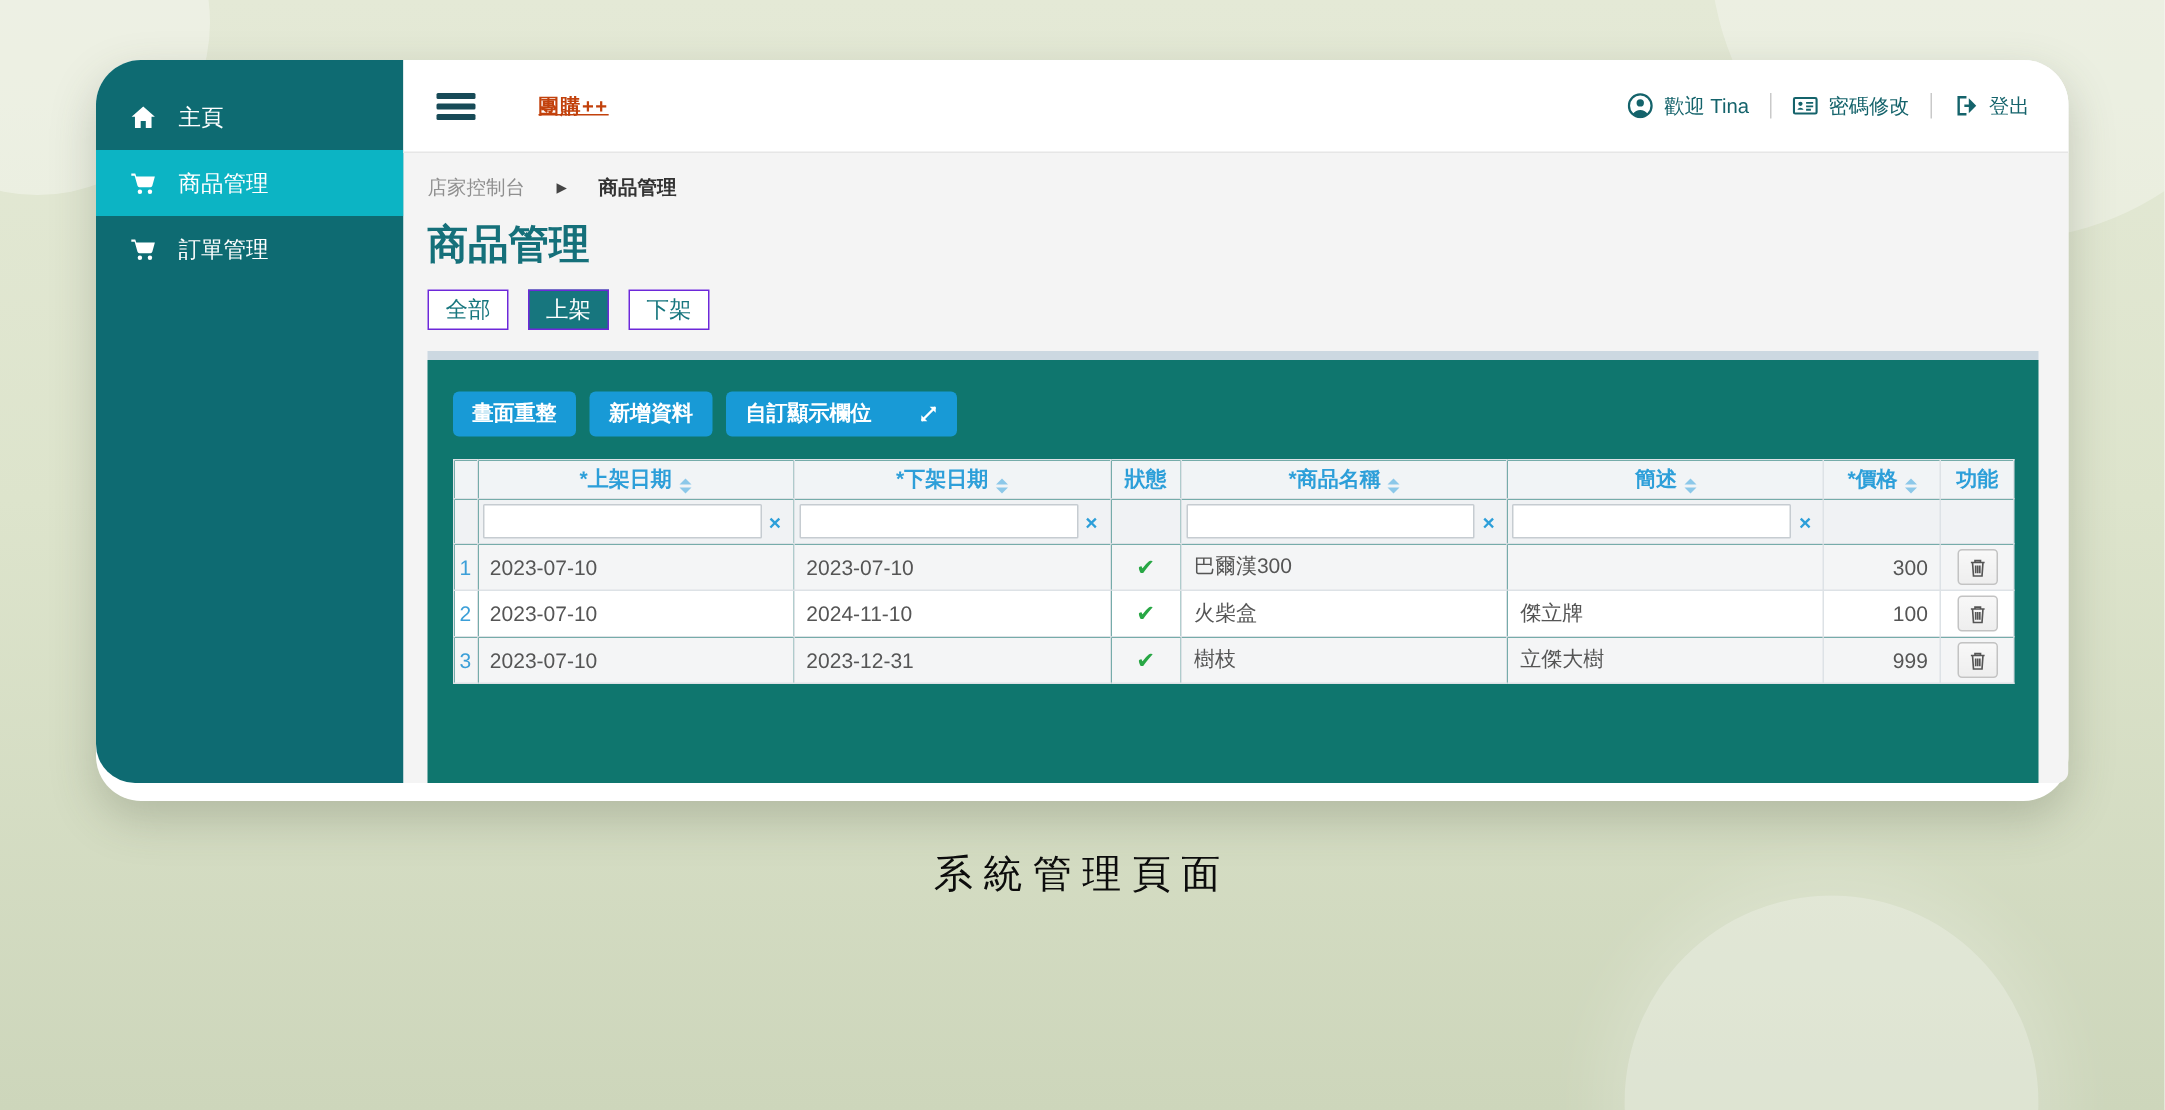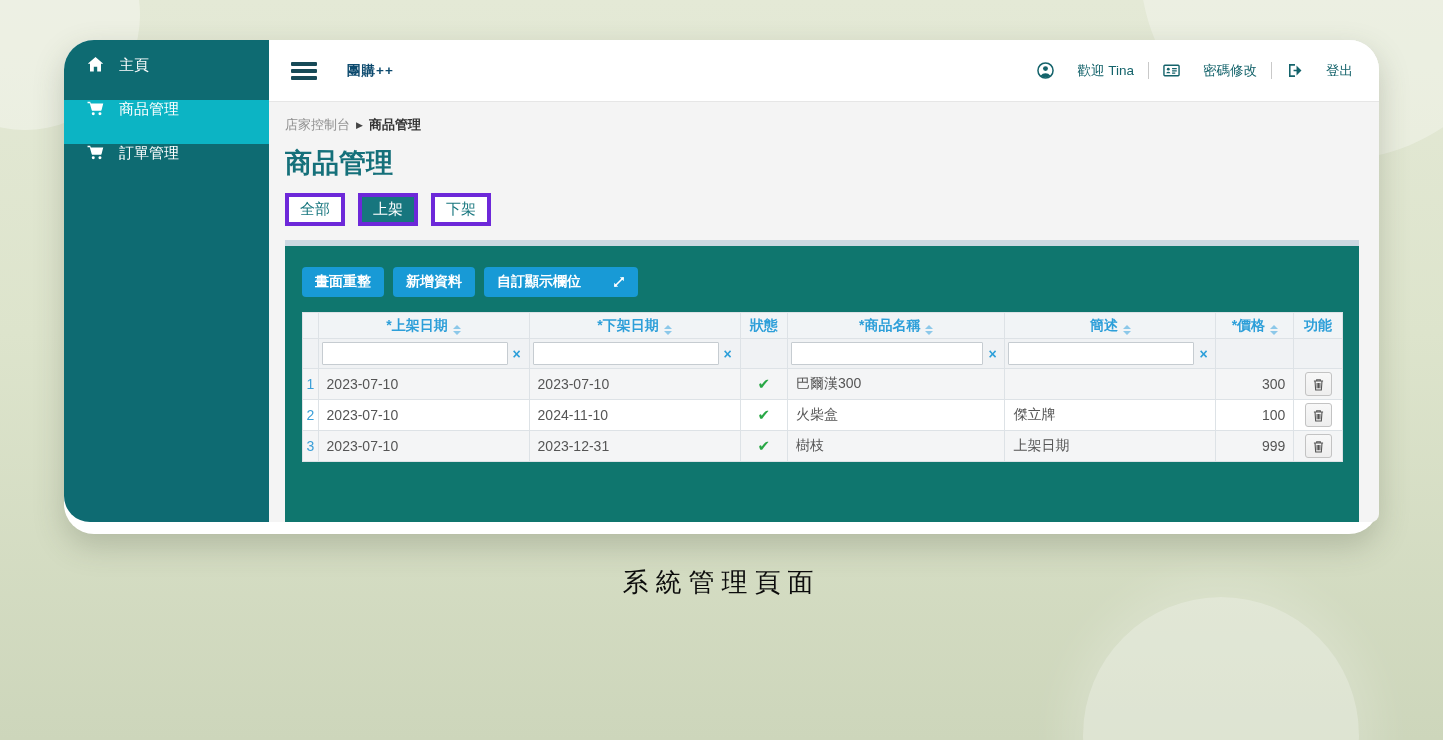--- a/index.html
+++ b/index.html
@@ -23,55 +23,55 @@
   }
   .app {
     position:absolute; left:0; top:0; right:0; bottom:12px;
     display:flex; overflow:hidden;
     border-radius:30px 30px 8px 26px;
   }
 
   
   .sidebar { width:205px; flex:0 0 205px; background:#0e6b72; padding-top:16px; }
   .side-item {
-    display:flex; gap:15px;
+    display:flex; align-items:center; gap:15px;
     height:44px; padding-left:23px;
     color:#ffffff; font-size:15px; font-weight:500; cursor:pointer; white-space:nowrap;
   }
   .side-item.active { background:#0cb4c4; }
   .side-item .icn { width:17px; height:17px; display:inline-flex; }
   .side-item svg { width:100%; height:100%; fill:#ffffff; }
 
   
   .main { flex:1 1 auto; display:flex; flex-direction:column; background:#f4f4f4; min-width:0; }
 
   
   .topbar {
     height:62px; background:#ffffff; border-bottom:1px solid #e6e6e6;
     display:flex; align-items:center; padding:0 26px 0 22px; flex:0 0 62px;
   }
   .burger { width:26px; height:18px; display:flex; flex-direction:column; justify-content:space-between; cursor:pointer; }
   .burger span { display:block; height:4px; background:#174a57; border-radius:1px; }
-  .brand { margin-left:30px; color:#0c4a6e; font-size:13.5px; font-weight:bold; letter-spacing:1px; }
+  .brand { margin-left:42px; color:#c2410c; font-size:13.5px; font-weight:bold; letter-spacing:1px;text-decoration:underline; }
   .top-right { margin-left:auto; display:flex; align-items:center; gap:14px; color:#14636b; font-size:13.5px; }
-  .top-link { display:flex; align-items:center; gap:23px; cursor:pointer; }
+  .top-link { display:flex; align-items:center; gap:7px; cursor:pointer; }
   .top-link .icn { width:17px; height:17px; display:inline-flex; }
   .top-link svg { width:100%; height:100%; }
   .top-sep { width:1px; height:17px; background:#c9c9c9; }
 
   
   .content { flex:1 1 auto; padding:14px 20px 0 16px; display:flex; flex-direction:column; min-height:0; }
-  .breadcrumb { font-size:13px; color:#8f8f8f; display:flex; align-items:center; gap:6px; }
+  .breadcrumb { font-size:13px; color:#8f8f8f; display:flex; align-items:center; gap:21px; }
   .breadcrumb .caret { font-size:9px; color:#444; }
   .breadcrumb .current { color:#333; font-weight:bold; }
   .page-title { margin-top:11px; font-size:27px; font-weight:bold; color:#15707a; }
   .tabs { margin-top:12px; display:flex; gap:13px; }
   .tab {
     min-width:44px; padding:3px 11px; font-size:15px; text-align:center;
-    border:4px solid #6d28d9; color:#17767e; background:#ffffff; cursor:pointer;
+    border:1px solid #6d28d9; color:#17767e; background:#ffffff; cursor:pointer;
   }
   .tab.active { background:#17767e; color:#ffffff; }
   .divider-bar { margin-top:14px; height:6px; background:#ccd8e1; flex:0 0 6px; }
 
   
   .panel { background:#0f766e; flex:1 1 auto; padding:21px 16px 0 17px; min-height:0; }
   .toolbar { display:flex; align-items:center; }
   .btn {
     background:#189ad6; color:#ffffff; border:none; border-radius:4px;
     font-size:14px; font-weight:bold; padding:6px 13px; cursor:pointer;
@@ -321,21 +321,21 @@
                         <path d="M1 3.2 H11 M4 3.2 V1.8 H8 V3.2 M2.2 3.2 L2.9 13 H9.1 L9.8 3.2 M4.5 5.4 V11 M6 5.4 V11 M7.5 5.4 V11"></path>
                       </svg>
                     </button></td>
                 </tr>
                 <tr class="odd">
                   <td class="c-num">3</td>
                   <td>2023-07-10</td>
                   <td>2023-12-31</td>
                   <td class="c-center"><span class="chk">✔</span></td>
                   <td>樹枝</td>
-                  <td>上架日期</td>
+                  <td>立傑大樹</td>
                   <td class="c-right">999</td>
                   <td class="c-center"><button class="trash-btn">
                       <svg viewBox="0 0 12 14">
                         <path d="M1 3.2 H11 M4 3.2 V1.8 H8 V3.2 M2.2 3.2 L2.9 13 H9.1 L9.8 3.2 M4.5 5.4 V11 M6 5.4 V11 M7.5 5.4 V11"></path>
                       </svg>
                     </button></td>
                 </tr>
               </tbody>
           </table>
         </div>

